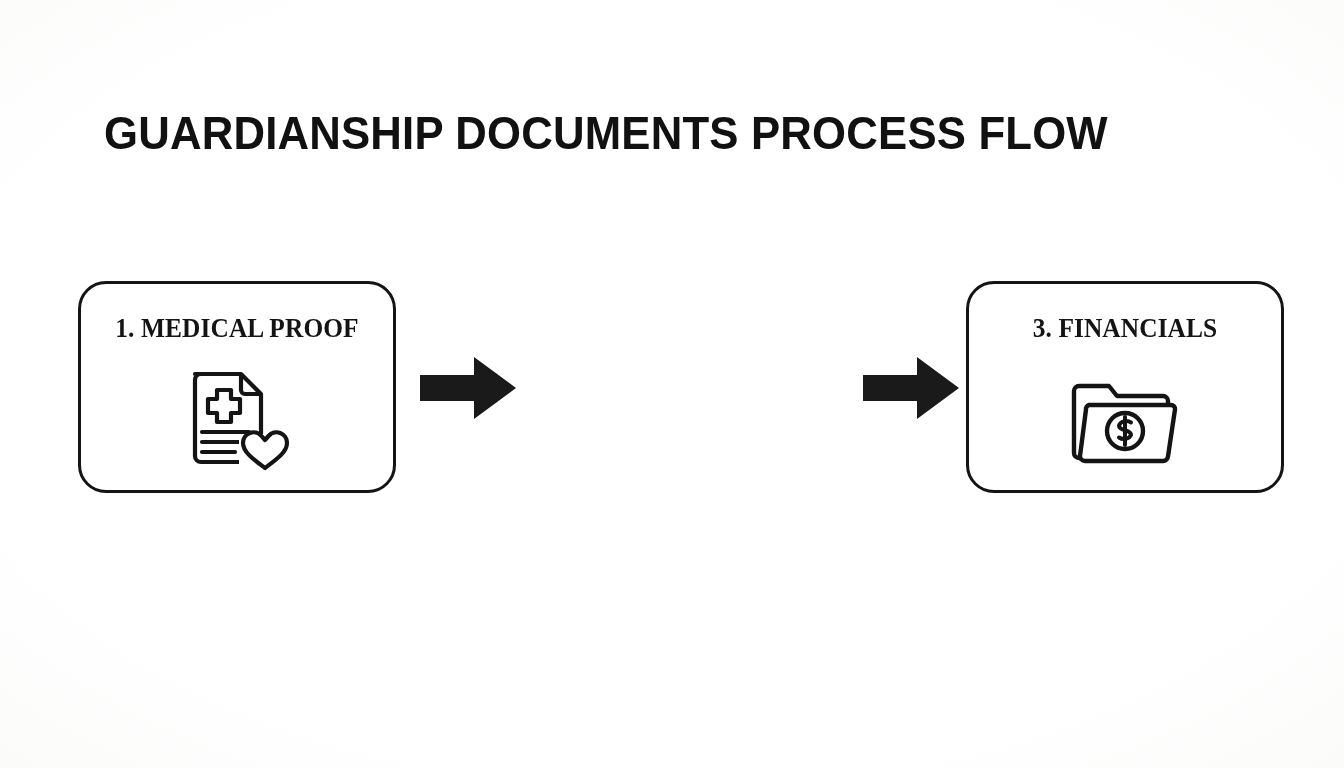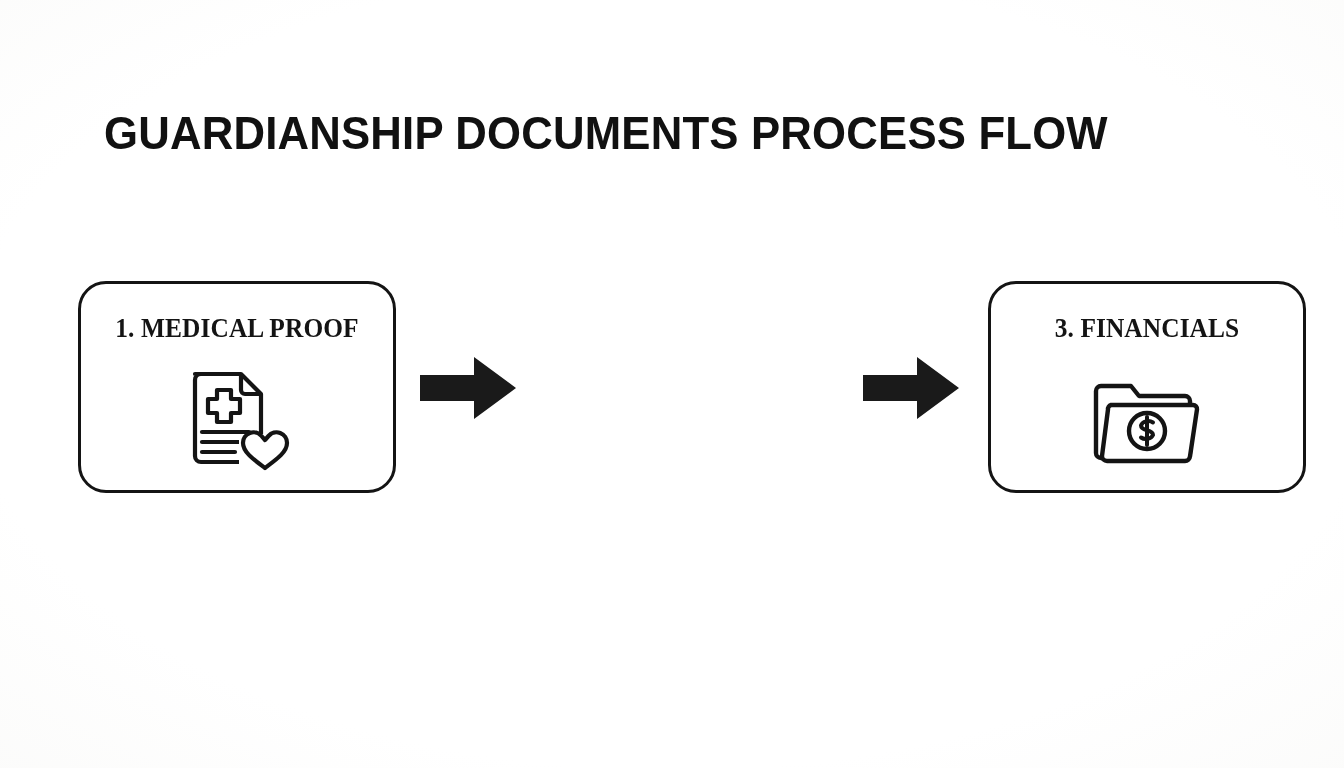--- a/index.html
+++ b/index.html
@@ -50,21 +50,21 @@
     top: 0;
     width: 318px;
     height: 212px;
     box-sizing: border-box;
     border: 3px solid #141414;
     border-radius: 28px;
     background: #ffffff;
   }
   .step-card.c1 { left: 68px; }
   .step-card.c2 { left: 521px; }
-  .step-card.c3 { left: 956px; margin-left: 22px; }
+  .step-card.c3 { left: 956px; }
   .step-label {
     position: absolute;
     top: 29px;
     left: 0;
     right: 0;
     text-align: center;
     font-size: 27px;
     line-height: 30px;
     font-weight: 700;
     color: #141414;

